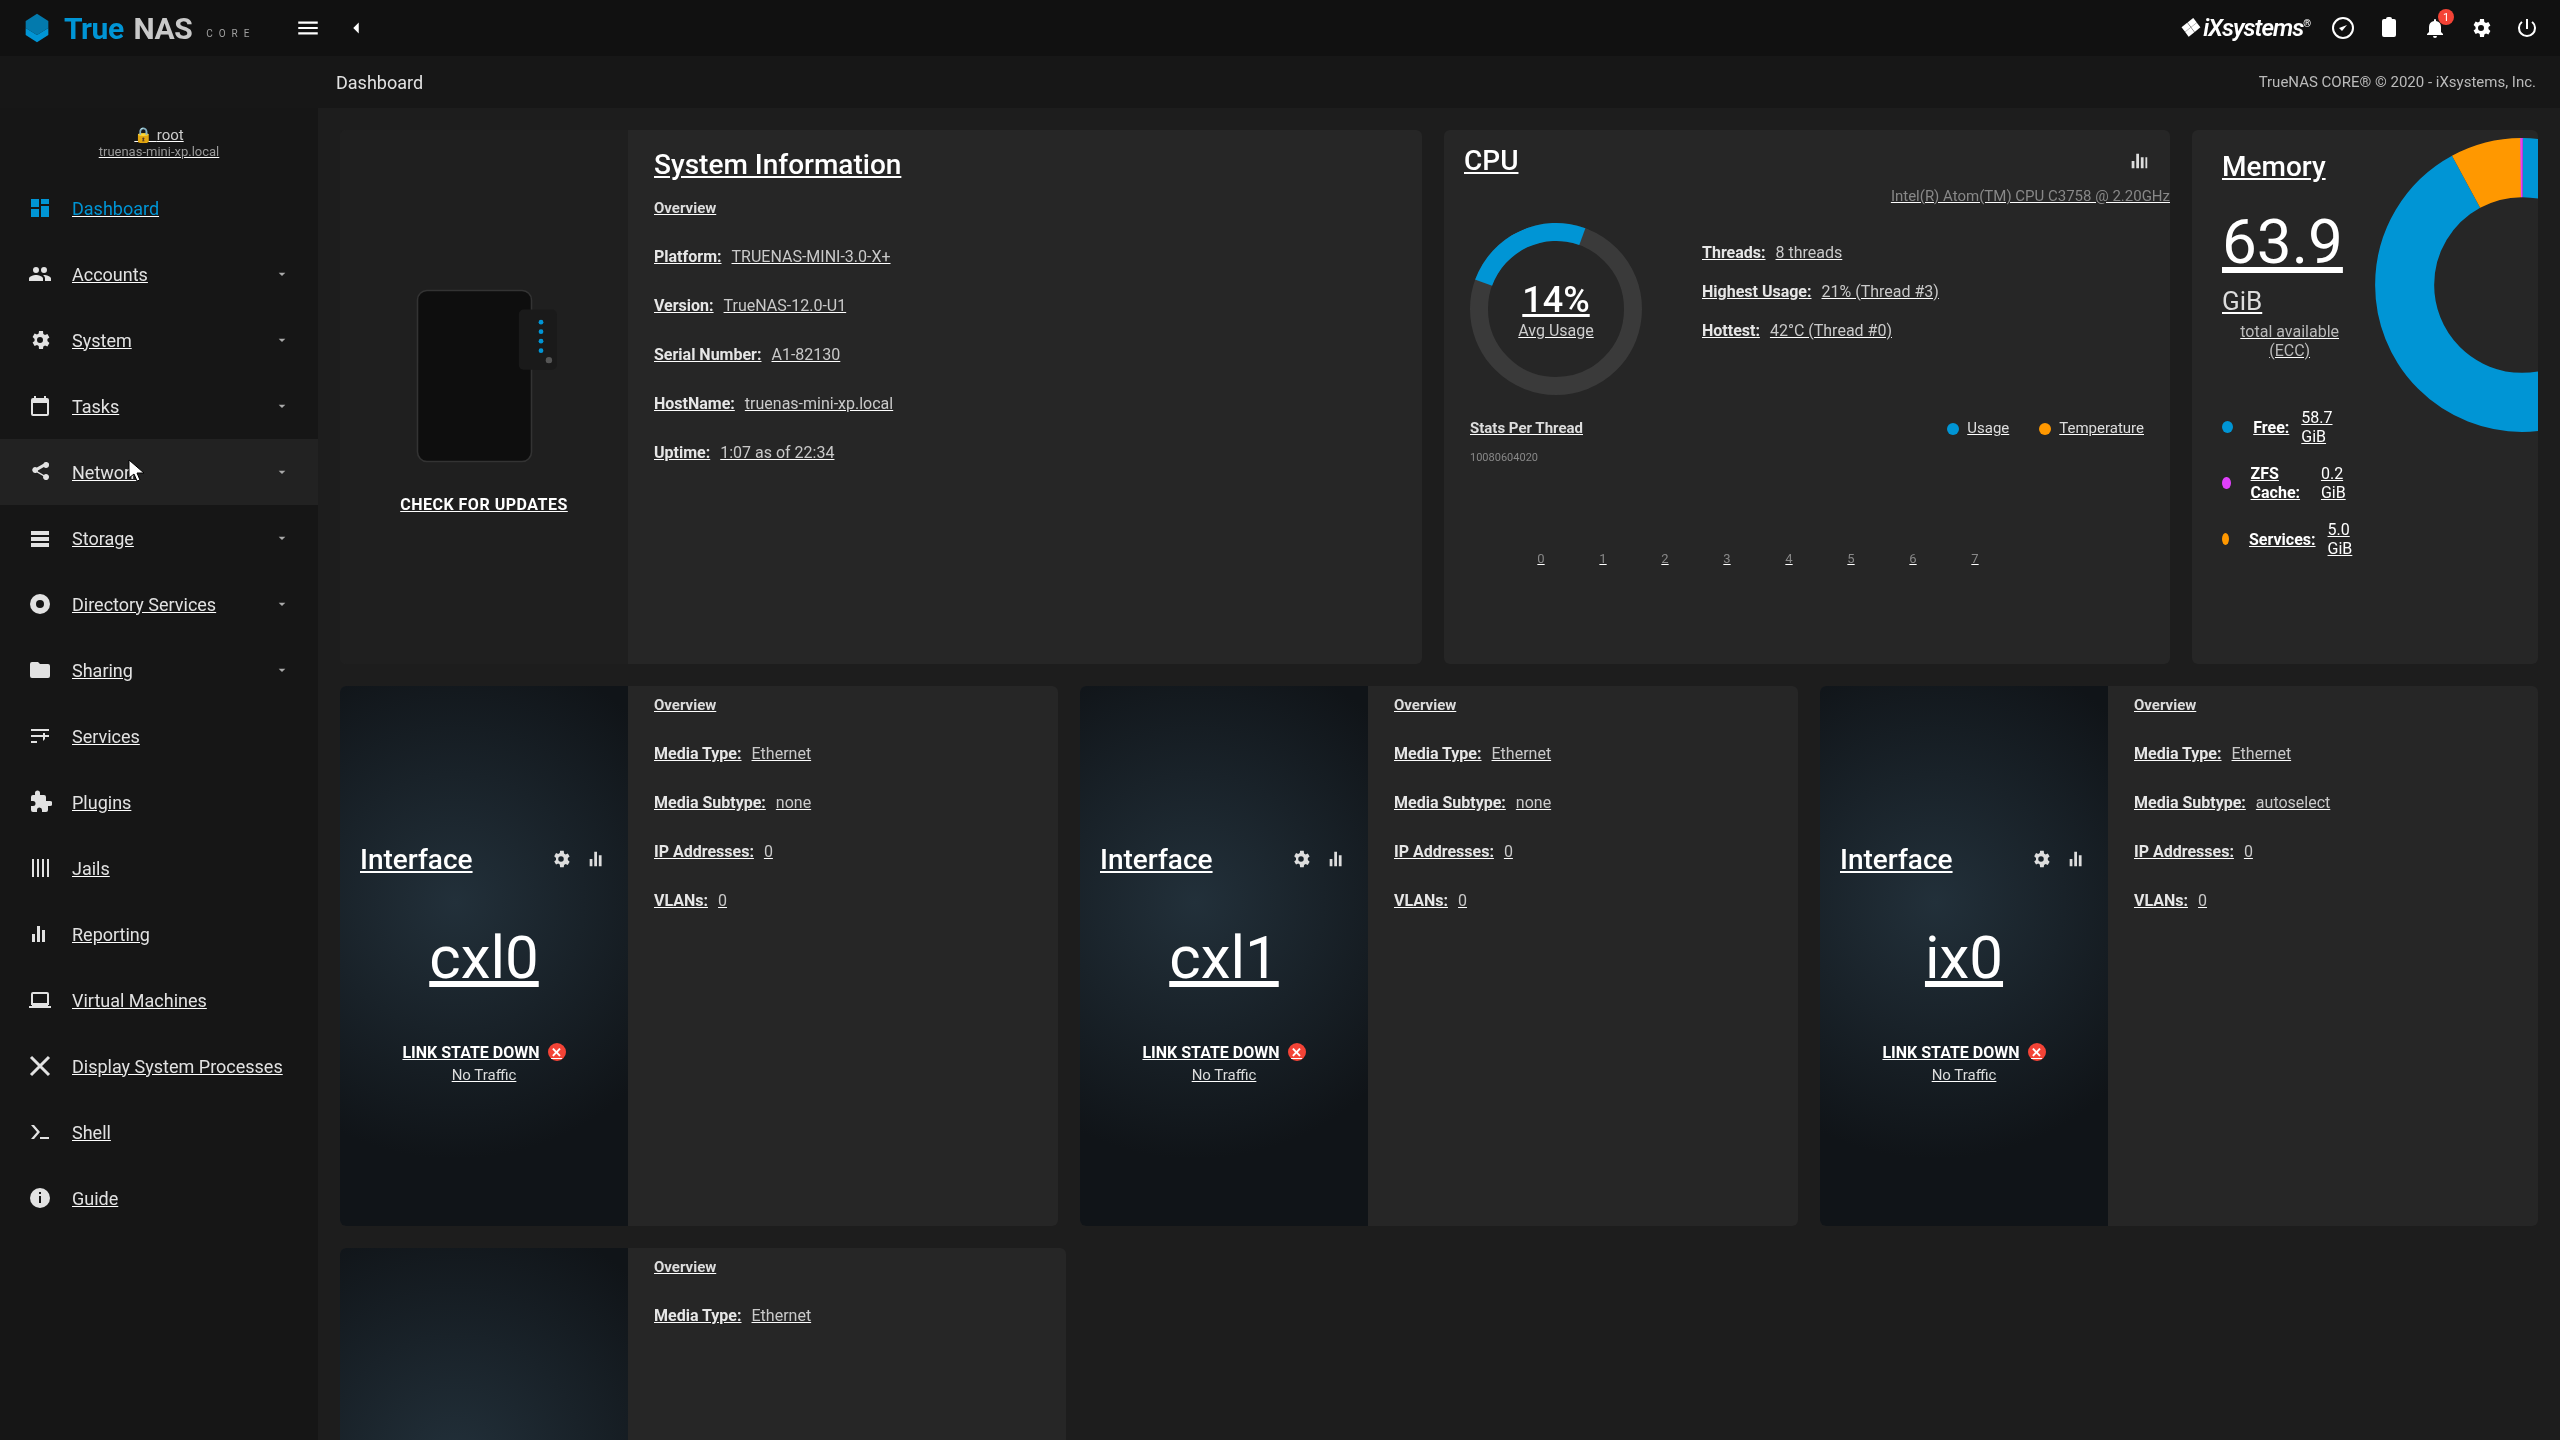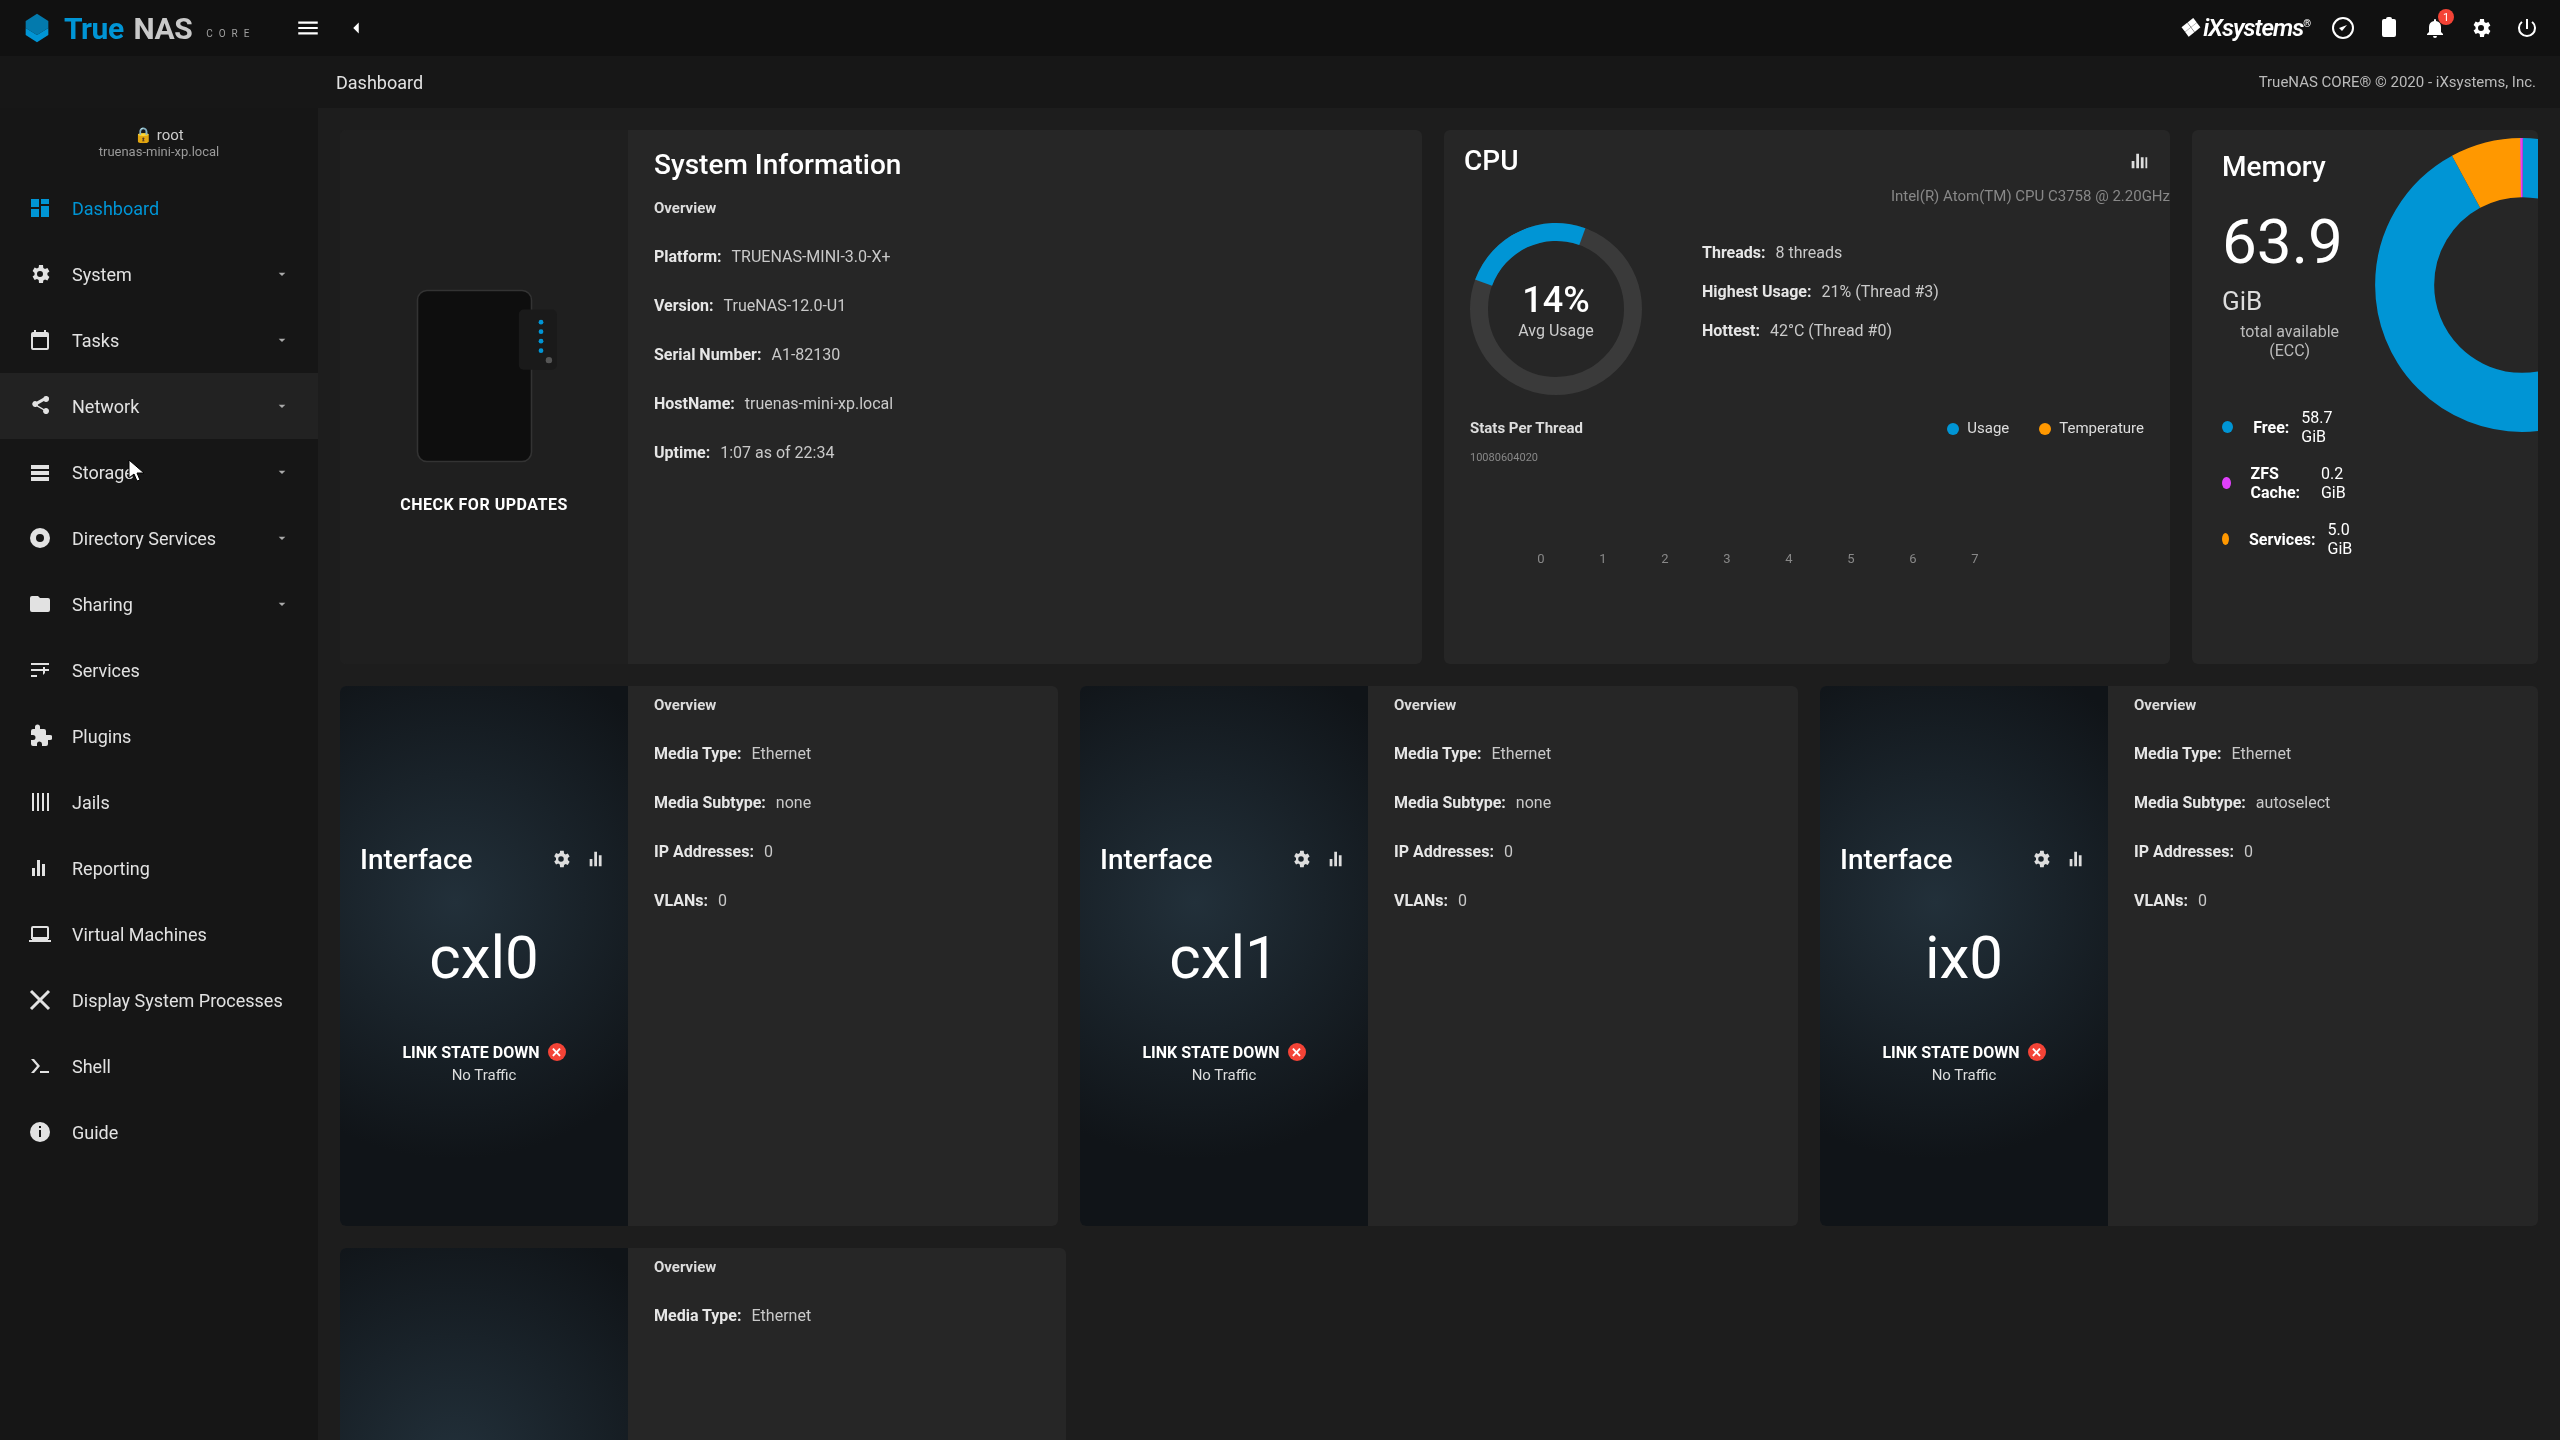--- a/index.html
+++ b/index.html
@@ -14,21 +14,21 @@
 .rbar { margin-left: auto; display: flex; align-items: center; gap: 20px; }
 .ix { color: #fff; font-size: 24px; font-style: italic; font-weight: 600; letter-spacing: -1px; }
 .ix sup { font-style: normal; font-size: 10px; vertical-align: super; }
 .badge { position: relative; }
 .badge::after { content: attr(data-count); position: absolute; top: -6px; right: -6px; background: #f44336; color: #fff; font-size: 11px; border-radius: 50%; width: 16px; height: 16px; display: flex; align-items: center; justify-content: center; }
 
 .subbar { height: 52px; background: #171717; display: flex; align-items: center; padding-left: 336px; padding-right: 24px; }
 .subbar .crumb { color: #e2e2e2; font-size: 18px; }
 .subbar .copy { margin-left: auto; color: #bbb; font-size: 15px; }
 
-.main { display: flex; height: calc(100% - 108px); }
+.main { display: flex; height: calc(100% - 108px); text-decoration: underline; }
 .sidebar { width: 318px; background: #161616; display: flex; flex-direction: column; padding-top: 12px; overflow-y: auto; }
 .hostinfo { text-align: center; color: #ccc; padding: 6px 0 16px; }
 .hostinfo .u { font-size: 15px; }
 .hostinfo .h { font-size: 13px; color: #9a9a9a; }
 .navitem { display: flex; align-items: center; height: 66px; padding: 0 28px; color: #e2e2e2; font-size: 18px; cursor: pointer; gap: 20px; }
 .navitem.active { color: #0095d5; }
 .navitem .ico { width: 24px; height: 24px; fill: currentColor; flex-shrink: 0; }
 .navitem .lbl { flex: 1; }
 .navitem .chev { width: 16px; height: 16px; fill: #aaa; }
 
@@ -163,20 +163,29 @@
     </div>
     <div id="nav">
         <div class="navitem active">
           <svg class="ico" viewBox="0 0 24 24">
             <path d="M3 3h8v8H3zm10 0h8v5h-8zm0 7h8v11h-8zM3 13h8v8H3z"></path>
           </svg>
     <span class="lbl">Dashboard</span>
     </div>
         <div class="navitem">
           <svg class="ico" viewBox="0 0 24 24">
+            <path d="M16 11a3 3 0 1 0-3-3 3 3 0 0 0 3 3zm-8 0a3 3 0 1 0-3-3 3 3 0 0 0 3 3zm0 2c-2.3 0-7 1.2-7 3.5V19h14v-2.5C15 14.2 10.3 13 8 13zm8 0c-.3 0-.6 0-1 .1 1.2.9 2 2 2 3.4V19h6v-2.5c0-2.3-4.7-3.5-7-3.5z"></path>
+          </svg>
+    <span class="lbl">Accounts</span>
+    <svg class="chev" viewBox="0 0 24 24">
+            <path d="M7 10l5 5 5-5z"></path>
+          </svg>
+        </div>
+        <div class="navitem">
+          <svg class="ico" viewBox="0 0 24 24">
             <path d="M19.4 13a7.5 7.5 0 0 0 0-2l2-1.6-2-3.4-2.4 1a7.3 7.3 0 0 0-1.7-1L15 3h-4l-.3 2.5a7.3 7.3 0 0 0-1.7 1l-2.4-1-2 3.4L6.6 11a7.5 7.5 0 0 0 0 2l-2 1.6 2 3.4 2.4-1a7.3 7.3 0 0 0 1.7 1L11 21h4l.3-2.5a7.3 7.3 0 0 0 1.7-1l2.4 1 2-3.4zM12 15a3 3 0 1 1 0-6 3 3 0 0 1 0 6z"></path>
           </svg>
     <span class="lbl">System</span>
     <svg class="chev" viewBox="0 0 24 24">
             <path d="M7 10l5 5 5-5z"></path>
           </svg>
         </div>
         <div class="navitem">
           <svg class="ico" viewBox="0 0 24 24">
             <path d="M19 4h-1V2h-2v2H8V2H6v2H5a2 2 0 0 0-2 2v14a2 2 0 0 0 2 2h14a2 2 0 0 0 2-2V6a2 2 0 0 0-2-2zm0 16H5V9h14z"></path>

